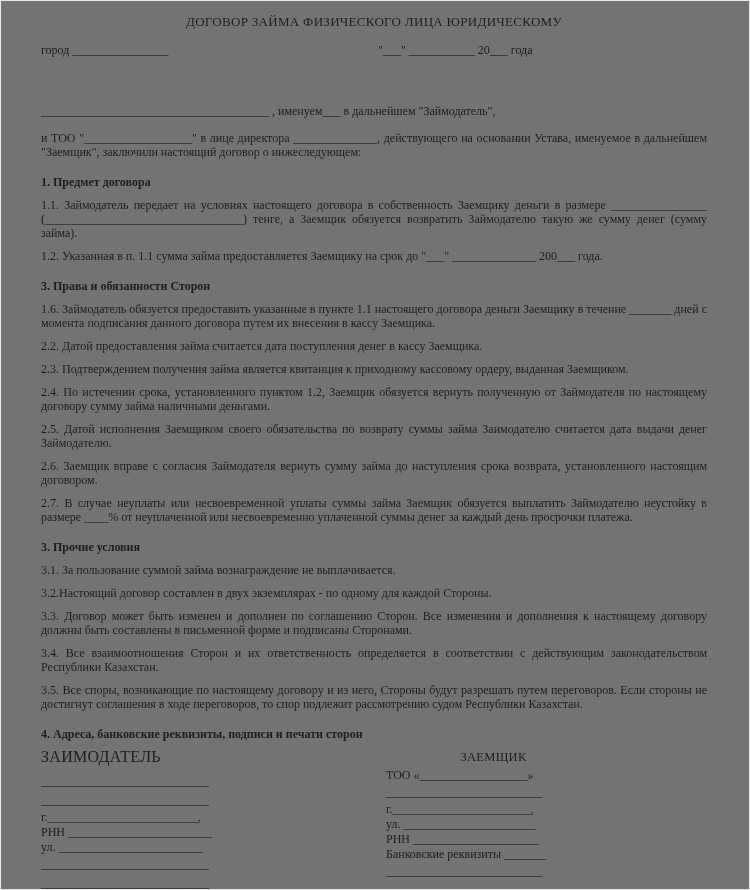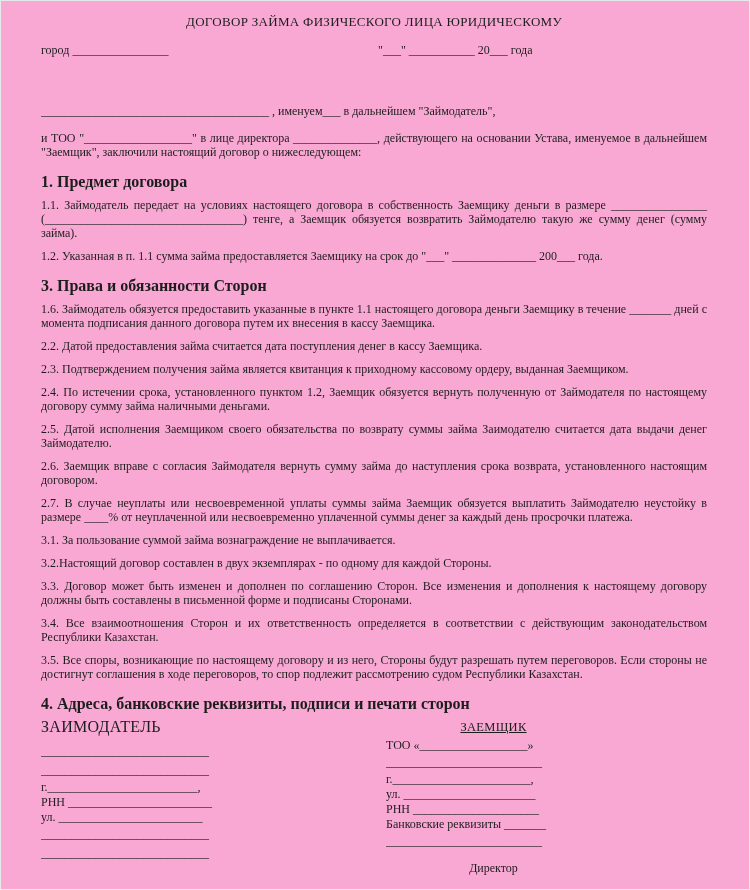--- a/index.html
+++ b/index.html
@@ -5,21 +5,21 @@
   html, body {
     margin: 0;
     padding: 0;
     background: #ffffff;
   }
   .page {
     position: relative;
     width: 750px;
     height: 890px;
     box-sizing: border-box;
-    background: #f9a8d4;
+    background: #737373;
     border: 1px solid #e7e9eb;
     padding: 8px 42px 0 40px;
     overflow: hidden;
     font-family: "Liberation Serif", "DejaVu Serif", serif;
     font-size: 12px;
     line-height: 14px;
     color: #1d1d1d;
   }
   .doc-title {
     text-align: center;
@@ -43,21 +43,21 @@
     margin-bottom: 13px;
     white-space: nowrap;
     overflow: hidden;
     margin-top: 46px;
   }
   .parties-par {
     margin: 0 0 2px 0;
     text-align: justify;
   }
   .sec-heading {
-    font-size: 16px;
+    font-size: 12px;
     font-weight: bold;
     margin: 16px 0 9px 0;
   }
   .clause {
     margin: 0 0 9px 0;
     text-align: justify;
   }
   .sig-wrap {
     display: flex;
     margin-top: 6px;
@@ -72,21 +72,20 @@
   .sig-title-left {
     font-size: 16px;
     letter-spacing: 0.3px;
     margin-bottom: 8px;
   }
   .sig-title-right {
     font-size: 12.5px;
     letter-spacing: 0.3px;
     margin-bottom: 4px;
     text-align: center;
-    text-decoration: underline;
   }
   .sig-line {
     line-height: 15px;
     white-space: nowrap;
     overflow: hidden;
   }
   .sig-line.tall {
     line-height: 19px;
   }
   .director-label {
@@ -132,20 +131,21 @@
     <p class="clause">1.6. Займодатель обязуется предоставить указанные в пункте 1.1 настоящего договора деньги Заемщику в течение _______ дней с момента подписания данного договора путем их внесения в кассу Заемщика.</p>
     <p class="clause">2.2. Датой предоставления займа считается дата поступления денег в кассу Заемщика.</p>
     <p class="clause">2.3. Подтверждением получения займа является квитанция к приходному кассовому ордеру, выданная Заемщиком.</p>
     <p class="clause">2.4. По истечении срока, установленного пунктом 1.2, Заемщик обязуется вернуть полученную от Займодателя по настоящему договору сумму займа наличными деньгами.</p>
     <p class="clause">2.5. Датой исполнения Заемщиком своего обязательства по возврату суммы займа Заимодателю считается дата выдачи денег Займодателю.</p>
     <p class="clause">2.6. Заемщик вправе с согласия Займодателя вернуть сумму займа до наступления срока возврата, установленного настоящим договором.</p>
     <p class="clause">2.7. В случае неуплаты или несвоевременной уплаты суммы займа Заемщик обязуется выплатить Займодателю неустойку в размере ____% от неуплаченной или несвоевременно уплаченной суммы денег за каждый день просрочки платежа.</p>
   </div>
 
   <div>
+    <h2 class="sec-heading">3. Прочие условия</h2>
     <p class="clause">3.1. За пользование суммой займа вознаграждение не выплачивается.</p>
     <p class="clause">3.2.Настоящий договор составлен в двух экземплярах - по одному для каждой Стороны.</p>
     <p class="clause">3.3. Договор может быть изменен и дополнен по соглашению Сторон. Все изменения и дополнения к настоящему договору должны быть составлены в письменной форме и подписаны Сторонами.</p>
     <p class="clause">3.4. Все взаимоотношения Сторон и их ответственность определяется в соответствии с действующим законодательством Республики Казахстан.</p>
     <p class="clause">3.5. Все споры, возникающие по настоящему договору и из него, Стороны будут разрешать путем переговоров. Если стороны не достигнут соглашения в ходе переговоров, то спор подлежит рассмотрению судом Республики Казахстан.</p>
   </div>
 
   <div>
     <h2 class="sec-heading">4. Адреса, банковские реквизиты, подписи и печати сторон</h2>
 

